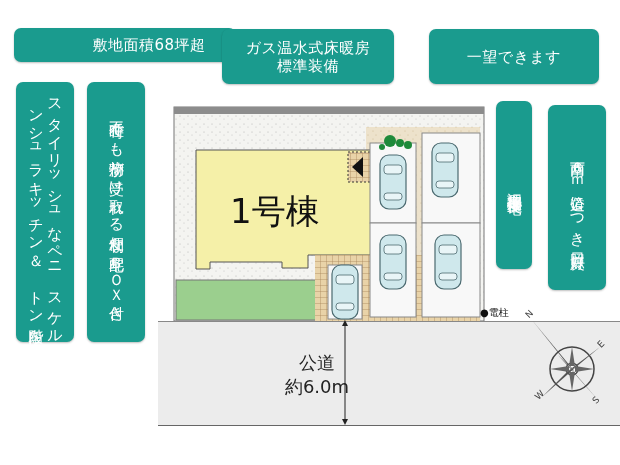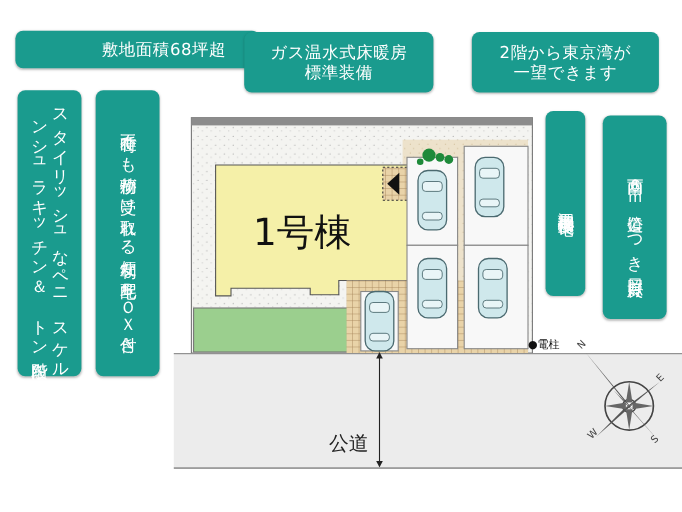--- a/index.html
+++ b/index.html
@@ -7,37 +7,36 @@
          font-family:"DejaVu Sans", "Liberation Sans", sans-serif; }
   .badge { position:absolute; background:#1a9b8e; color:#fff; border-radius:7px;
            display:flex; align-items:center; justify-content:center; text-align:center;
            box-shadow:0 1px 2px rgba(0,0,0,0.25); }
   .badge.h { font-size:15px; line-height:18px; letter-spacing:0.5px; flex-direction:column; }
   .badge.v { writing-mode:vertical-rl; font-size:15px; line-height:19px; letter-spacing:1px; }
   .plot { position:absolute; }
   .road { position:absolute; left:158px; top:321px; width:462px; height:103px;
           background:#ececec; border-top:1px solid #888; border-bottom:1px solid #666; }
   .road-label { position:absolute; left:262px; top:351px; font-size:18px; line-height:24px;
-                color:#222; text-align:center; width:110px;margin-top:41px; }
+                color:#222; text-align:center; width:110px; }
   .compass-letter { position:absolute; font-size:9px; color:#444; }
 </style>
 </head>
 <body>
 
 <div class="badge h" style="left:14px;top:28px;width:174px;height:34px;padding-left:48px;">
   <span>敷地面積68坪超</span>
 </div>
 
 <div class="badge h" style="left:222px;top:29px;width:172px;height:55px;align-items:center;">
   <span>ガス温水式床暖房</span>
   <span>標準装備</span>
 </div>
 
 <div class="badge h" style="left:429px;top:29px;width:170px;height:55px;">
-  <span>2階から東京湾が</span>
   <span>一望できます</span>
 </div>
 
 <div class="badge v" style="left:16px;top:82px;width:58px;height:260px;">
   <span>スタイリッシュなペニンシュラキッチン＆</span>
   <span>スケルトン階段を採用</span>
 </div>
 
 <div class="badge v" style="left:87px;top:82px;width:58px;height:260px;">
   <span>不在時でも荷物が受け取れる</span>
@@ -112,20 +111,21 @@
 <div style="position:absolute;left:480px;top:306px;font-size:10px;color:#111;">●電柱</div>
 
 <div class="road"></div>
 <svg style="position:absolute;left:340px;top:320px;" width="10" height="105">
   <line x1="5" y1="3" x2="5" y2="102" stroke="#222" stroke-width="1"></line>
   <polygon points="5,0 2,6 8,6" fill="#222"></polygon>
   <polygon points="5,105 2,99 8,99" fill="#222"></polygon>
 </svg>
 <div class="road-label">
   <div>公道</div>
+  <div>約6.0m</div>
 </div>
 
 <svg style="position:absolute;left:520px;top:312px;" width="92" height="95" viewBox="0 0 92 95">
   <circle cx="52" cy="57" r="22" fill="none" stroke="#444" stroke-width="1.5"></circle>
   <circle cx="52" cy="57" r="6" fill="#fff" stroke="#444" stroke-width="1.2"></circle>
   <polygon points="12,8 48,53 56,61" fill="#555"></polygon>
   <polygon points="88,98 56,61 48,53" fill="#555" transform="translate(-10,-10)"></polygon>
   <polygon points="80,35 56,55 48,59" fill="#555"></polygon>
   <polygon points="22,85 48,59 56,55" fill="#555"></polygon>
   <polygon points="52,35 55,54 49,54" fill="#666"></polygon>

